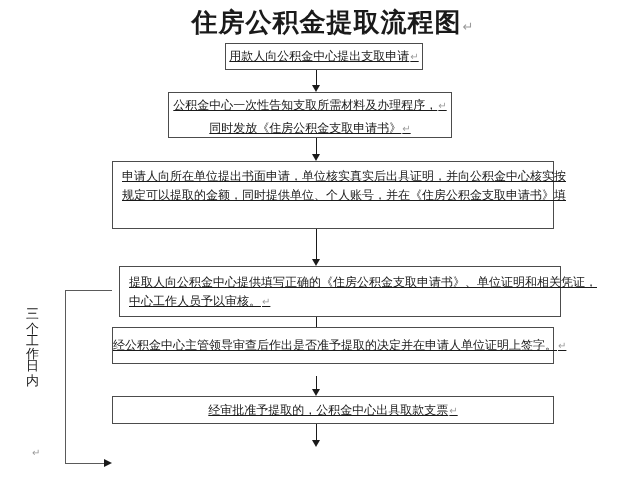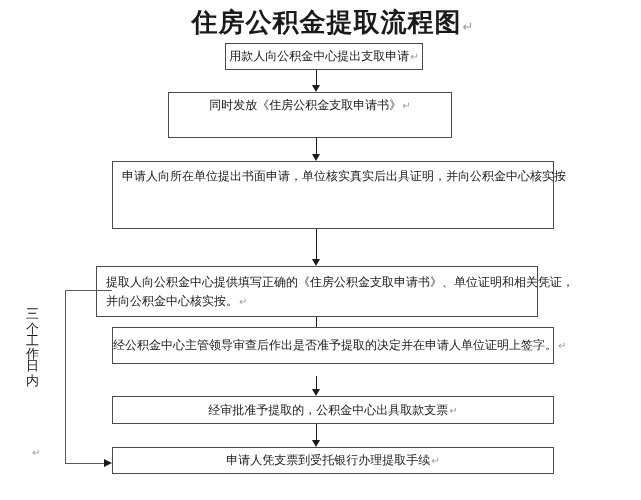--- a/index.html
+++ b/index.html
@@ -28,28 +28,28 @@
   }
   .title .crlf{font-size:13px;}
   .box{
     position:absolute;
     box-sizing:border-box;
     border:1px solid #4c4c4c;
     background:#ffffff;
     font-size:12px;
     line-height:19px;
   }
-  .box .line{white-space:nowrap;}
+  .box .line{white-space:nowrap;text-decoration:underline;}
   .center{text-align:center;}
   .left{text-align:left;}
   .vcenter{display:flex;flex-direction:column;justify-content:center;}
   .b1{left:225px;top:43px;width:198px;height:27px;}
   .b2{left:168px;top:92px;width:284px;height:46px;line-height:22px;padding-top:1px;}
   .b3{left:112px;top:161px;width:442px;height:68px;padding:5px 9px 0 9px;}
-  .b4{left:96px;top:266px;width:442px;height:51px;padding:6px 9px 0 9px;}
+  .b4{left:119px;top:266px;width:442px;height:51px;padding:6px 9px 0 9px;}
   .b5{left:112px;top:327px;width:442px;height:37px;}
   .b6{left:112px;top:396px;width:442px;height:28px;}
   .b7{left:112px;top:447px;width:442px;height:27px;}
   .vline{position:absolute;width:1px;background:#1a1a1a;left:316px;}
   .vhead{
     position:absolute;left:312px;width:0;height:0;
     border-left:4px solid transparent;
     border-right:4px solid transparent;
     border-top:7px solid #1a1a1a;
   }
@@ -81,58 +81,57 @@
   <div class="title"><span>住房公积金提取流程图</span><span class="crlf">↵</span></div>
 
   <div class="box b1 center vcenter">
     <div class="line"><span>用款人向公积金中心提出支取申请</span><span class="crlf">↵</span></div>
   </div>
 
   <div class="vline" style="top:70px;height:15px;"></div>
   <div class="vhead" style="top:85px;"></div>
 
   <div class="box b2 center">
+    <div class="line"><span>公积金中心一次性告知支取所需材料及办理程序，</span><span class="crlf">↵</span></div>
     <div class="line"><span>同时发放《住房公积金支取申请书》</span><span class="crlf">↵</span></div>
   </div>
 
   <div class="vline" style="top:138px;height:16px;"></div>
   <div class="vhead" style="top:154px;"></div>
 
   <div class="box b3 left">
     <div class="line"><span>申请人向所在单位提出书面申请，单位核实真实后出具证明，并向公积金中心核实按</span></div>
+    <div class="line"><span>规定可以提取的金额，同时提供单位、个人账号，并在《住房公积金支取申请书》填</span></div>
   </div>
 
   <div class="vline" style="top:229px;height:30px;"></div>
   <div class="vhead" style="top:259px;"></div>
 
   <div class="box b4 left">
     <div class="line"><span>提取人向公积金中心提供填写正确的《住房公积金支取申请书》、单位证明和相关凭证，</span></div>
-    <div class="line"><span>并向公积金中心核实按。</span><span class="crlf">↵</span></div>
+    <div class="line"><span>中心工作人员予以审核。</span><span class="crlf">↵</span></div>
   </div>
 
   <div class="vline" style="top:317px;height:15px;"></div>
   <div class="vhead" style="top:332px;"></div>
 
   <div class="box b5 center vcenter">
     <div class="line"><span>经公积金中心主管领导审查后作出是否准予提取的决定并在申请人单位证明上签字。</span><span class="crlf">↵</span></div>
   </div>
 
   <div class="vline" style="top:376px;height:13px;"></div>
   <div class="vhead" style="top:389px;"></div>
 
   <div class="box b6 center vcenter">
     <div class="line"><span>经审批准予提取的，公积金中心出具取款支票</span><span class="crlf">↵</span></div>
   </div>
 
   <div class="vline" style="top:424px;height:16px;"></div>
   <div class="vhead" style="top:440px;"></div>
 
-  <div class="box b7 center vcenter">
-    <div class="line"><span>申请人凭支票到受托银行办理提取手续</span><span class="crlf">↵</span></div>
-  </div>
 
   <div class="bracket" style="left:65px;top:290px;width:1px;height:174px;"></div>
   <div class="bracket" style="left:65px;top:290px;width:47px;height:1px;"></div>
   <div class="bracket" style="left:65px;top:463px;width:39px;height:1px;"></div>
   <div class="rhead"></div>
 
   <div class="side-label">三个工作日内</div>
   <div class="side-crlf">↵</div>
 
 </div>

